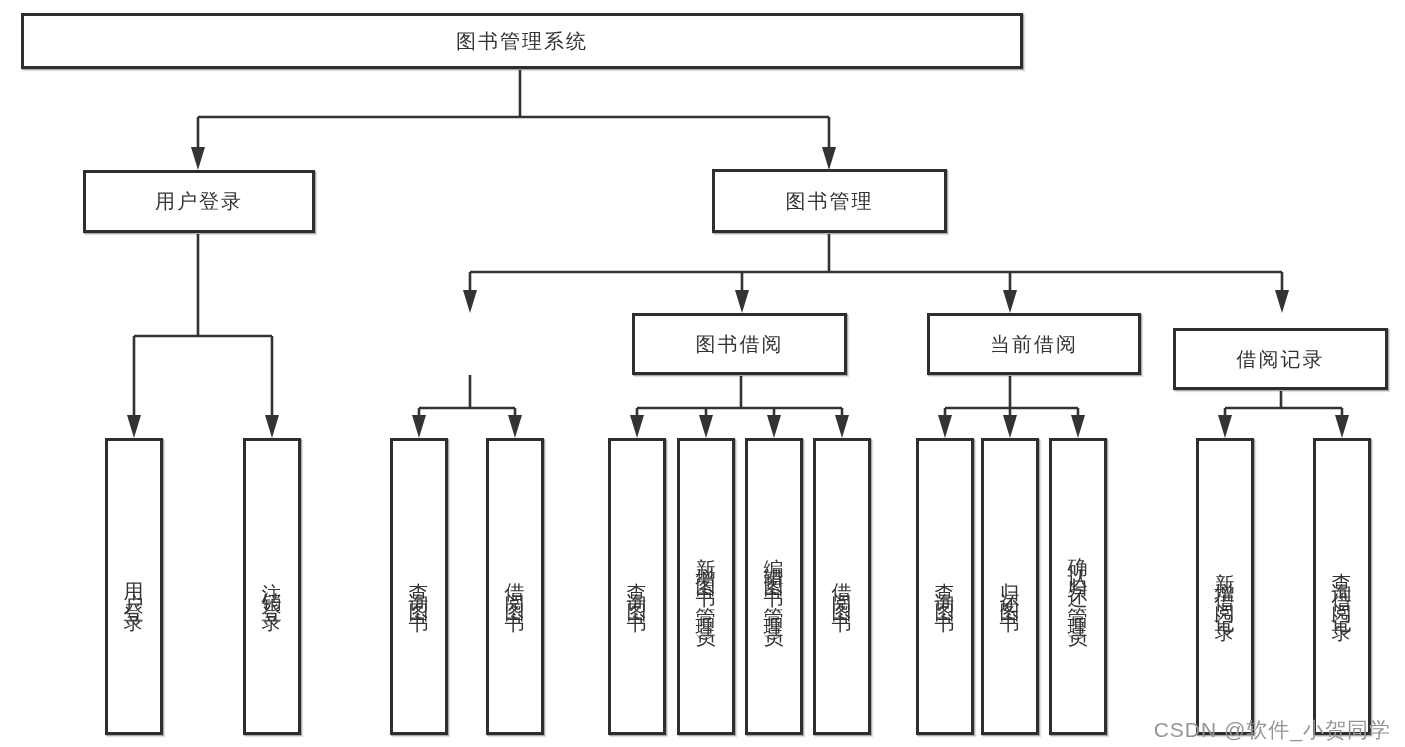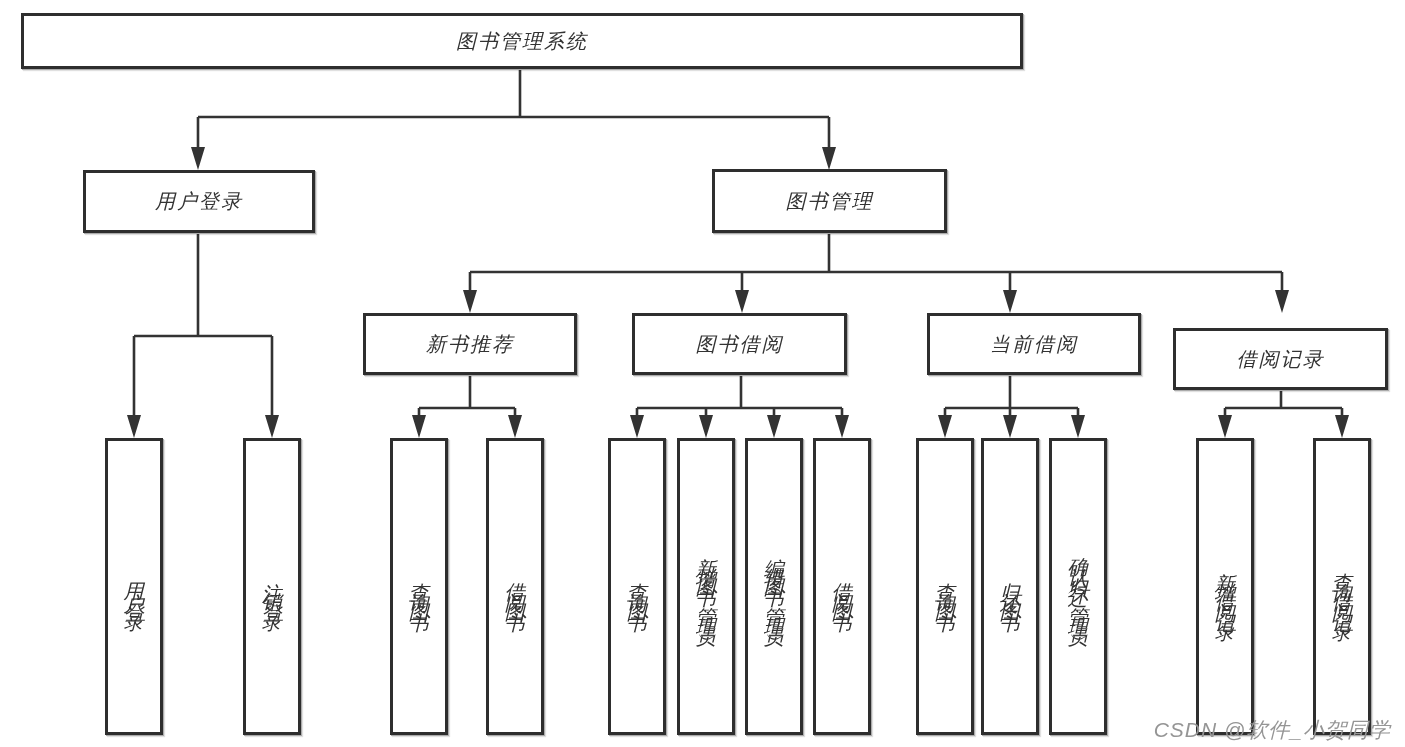--- a/index.html
+++ b/index.html
@@ -13,21 +13,20 @@
   * { margin: 0; padding: 0; box-sizing: border-box; }
   html, body { background: var(--background); }
   body { font-family: "Liberation Sans", "DejaVu Sans", sans-serif; }
 
   .stage {
     position: relative;
     width: 1405px;
     height: 747px;
     background: var(--background);
     overflow: hidden;
-    font-style: italic;
   }
 
   .connectors {
     position: absolute;
     left: 0; top: 0;
     width: 1405px; height: 747px;
   }
   .connectors path.wire {
     stroke: var(--line);
     stroke-width: 2.6;
@@ -107,21 +106,20 @@
       <path class="wire" d="M1281 375 V408 M1225 408 H1342 M1225 408 V420 M1342 408 V420"></path>
       <path class="head" d="M1218 415 L1232 415 L1225 438 Z M1335 415 L1349 415 L1342 438 Z"></path>
     </g>
   </svg>
 
   <div class="hbox" style="left:21px; top:13px; width:1002px; height:56px;">图书管理系统</div>
 
   <div class="hbox" style="left:83px; top:170px; width:232px; height:63px;">用户登录</div>
   <div class="hbox" style="left:712px; top:169px; width:235px; height:64px;">图书管理</div>
 
-  <div class="hbox" style="left:363px; top:313px; width:214px; height:62px;">新书推荐</div>
   <div class="hbox" style="left:632px; top:313px; width:215px; height:62px;">图书借阅</div>
   <div class="hbox" style="left:903px; top:313px; width:214px; height:62px;margin-left:24px;">当前借阅</div>
   <div class="hbox" style="left:1173px; top:328px; width:215px; height:62px;">借阅记录</div>
 
   <div class="vbox" style="left:105px;">
     <span class="vtext">用户登录</span>
   </div>
   <div class="vbox" style="left:243px;">
     <span class="vtext">注销登录</span>
   </div>

